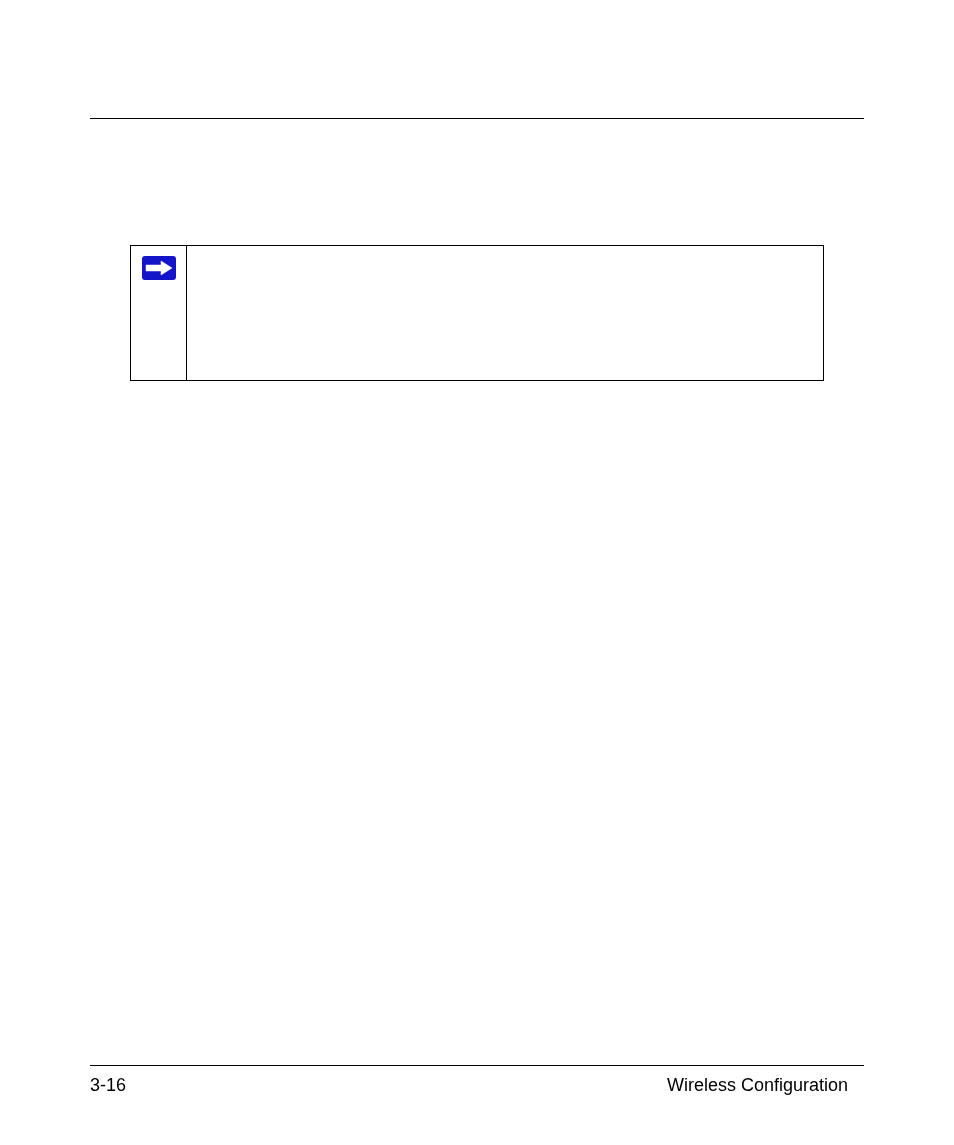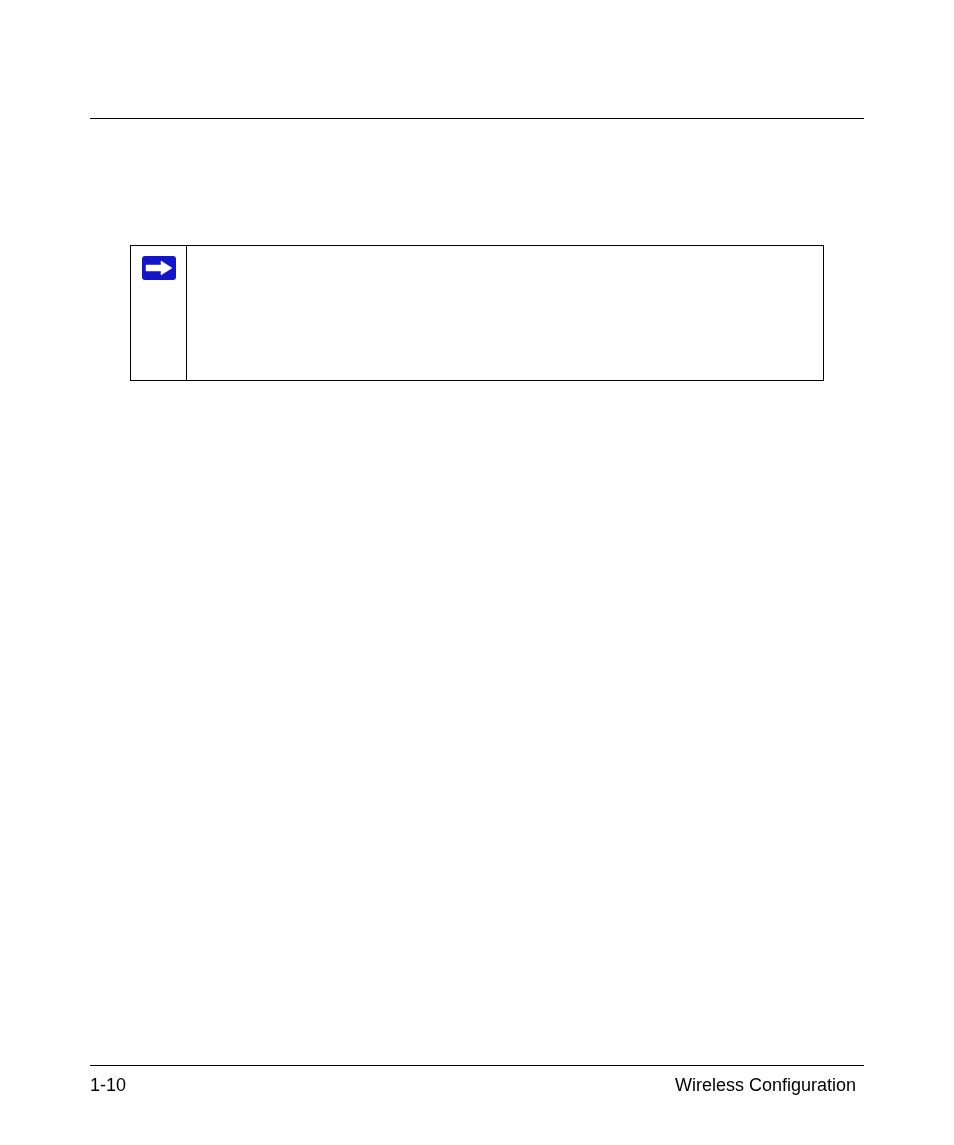--- a/index.html
+++ b/index.html
@@ -26,35 +26,35 @@
     background: #1414c8;
     border: 2px solid #1414c8;
     border-radius: 3px;
     position: relative;
     display: flex; align-items: center; justify-content: center;
   }
   .arrow-icon svg { display: block; }
   .note-body { flex: 1; padding: 8px 12px; font-size: 14px; line-height: 1.35; color: transparent; }
   .bottom-rule { position: absolute; left: 90px; right: 90px; top: 1065px; border-top: 1.5px solid #000; }
   .footer-left { position: absolute; left: 90px; top: 1075px; font-size: 18px; }
-  .footer-right { position: absolute; right: 98px; top: 1075px; font-size: 18px; }
+  .footer-right { position: absolute; right: 106px; top: 1075px; font-size: 18px; }
 </style>
 </head>
 <body>
 
 <div class="page">
   <div class="top-rule"></div>
 
   <div class="note-box">
     <div class="note-icon-cell">
       <div class="arrow-icon">
         <svg width="28" height="16" viewBox="0 0 28 16">
           <path d="M1 5 H16 V1 L27 8 L16 15 V11 H1 Z" fill="#ffffff" stroke="#ffffff" stroke-width="0.5"></path>
         </svg>
       </div>
     </div>
     <div class="note-body"></div>
   </div>
 
   <div class="bottom-rule"></div>
-  <div class="footer-left">1-10</div>
+  <div class="footer-left">3-16</div>
   <div class="footer-right">Wireless Configuration</div>
 </div>
 
 </body></html>

